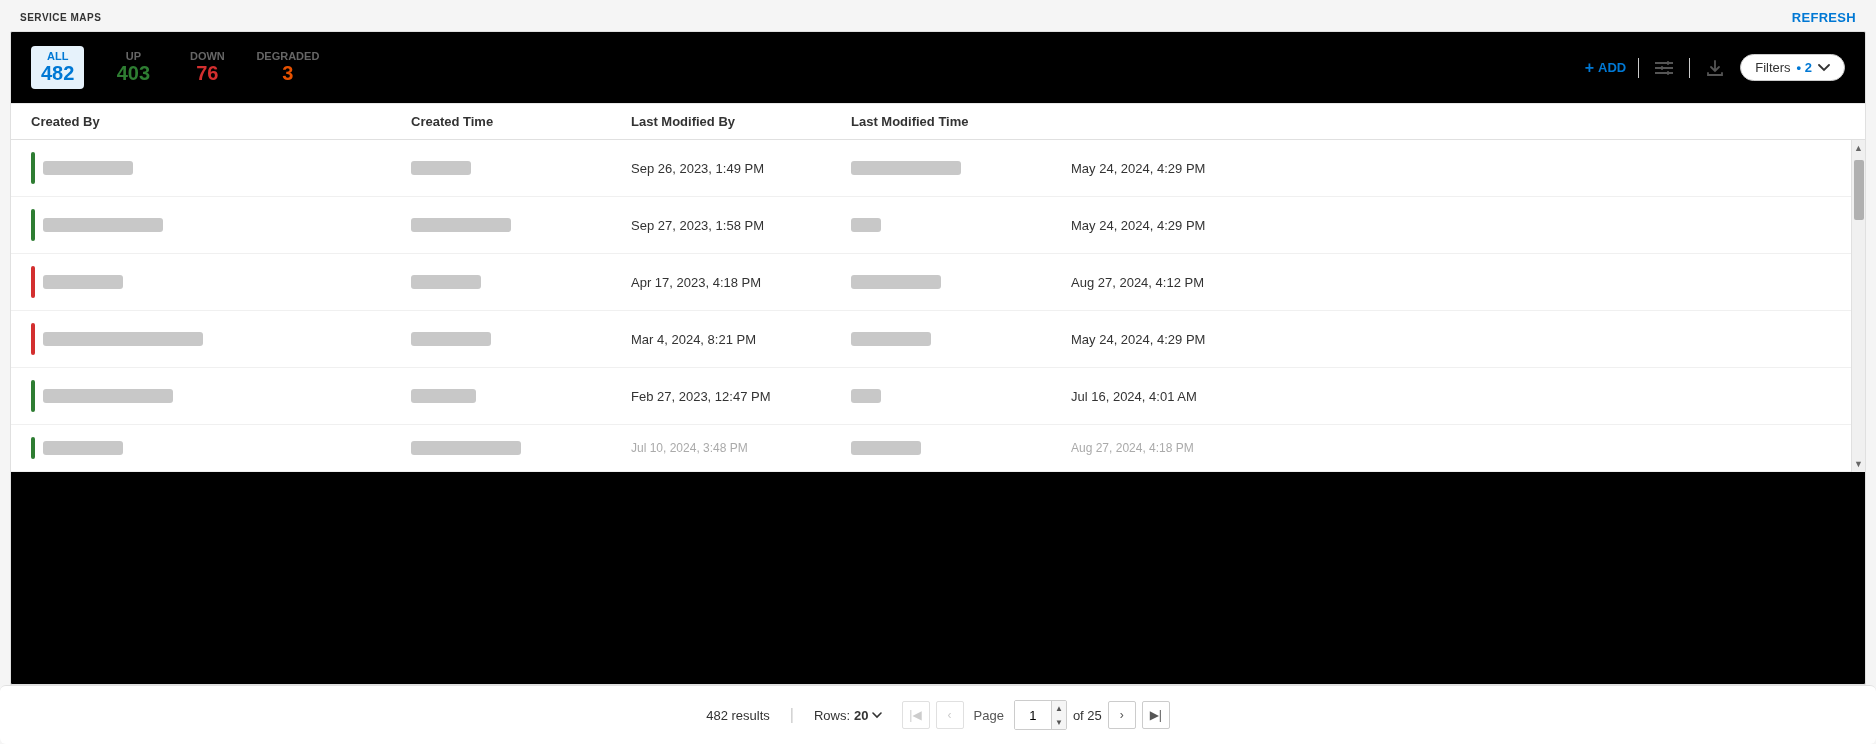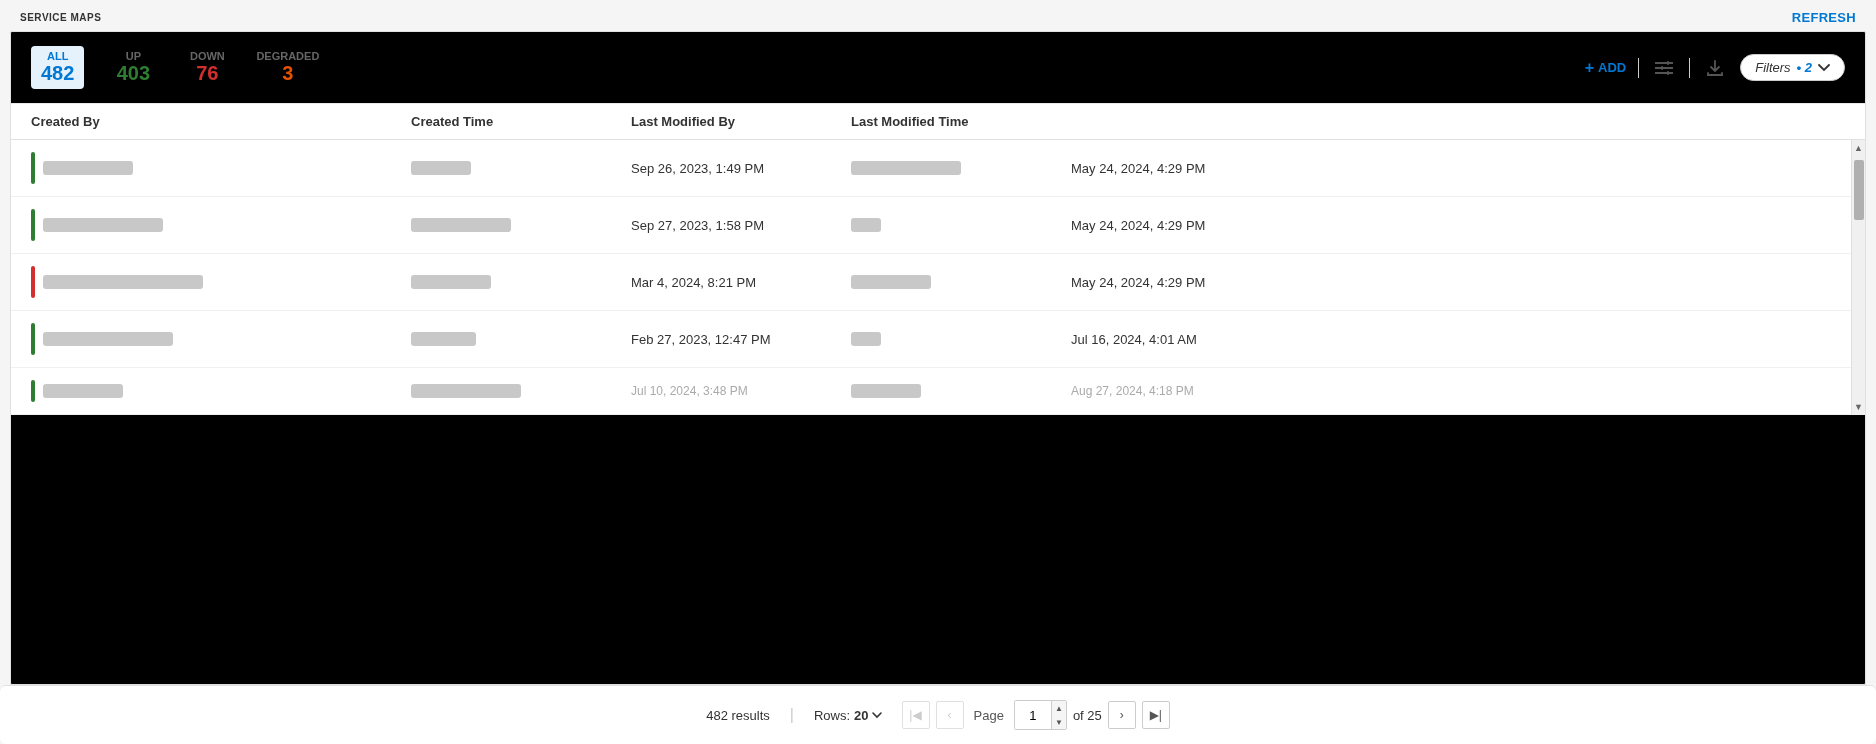--- a/index.html
+++ b/index.html
@@ -129,21 +129,20 @@
       display: flex;
       align-items: center;
       gap: 6px;
       border: 1px solid #ccc;
       border-radius: 20px;
       padding: 5px 14px;
       font-size: 13px;
       cursor: pointer;
       background: #fff;
       color: #333;
-      font-style: italic;
     }
     .filters-badge {
       color: #0078d4;
       font-weight: 600;
     }
     .table-container {
       flex: 1;
       overflow: hidden;
     }
     .table-header {
@@ -410,20 +409,34 @@
             <div class="cell-blurred">
               <span class="blurred-text" style="width:100px">&nbsp;</span>
             </div>
             <div class="cell-text">Sep 27, 2023, 1:58 PM</div>
             <div class="cell-blurred">
               <span class="blurred-text" style="width:30px">&nbsp;</span>
             </div>
             <div class="cell-text">May 24, 2024, 4:29 PM</div>
           </div>
 
+          <div class="table-row">
+            <div class="name-cell">
+              <div class="status-bar red"></div>
+              <span class="blurred-text" style="width:80px">&nbsp;</span>
+            </div>
+            <div class="cell-blurred">
+              <span class="blurred-text" style="width:70px">&nbsp;</span>
+            </div>
+            <div class="cell-text">Apr 17, 2023, 4:18 PM</div>
+            <div class="cell-blurred">
+              <span class="blurred-text" style="width:90px">&nbsp;</span>
+            </div>
+            <div class="cell-text">Aug 27, 2024, 4:12 PM</div>
+          </div>
 
           <div class="table-row">
             <div class="name-cell">
               <div class="status-bar red"></div>
               <span class="blurred-text" style="width:160px">&nbsp;</span>
             </div>
             <div class="cell-blurred">
               <span class="blurred-text" style="width:80px">&nbsp;</span>
             </div>
             <div class="cell-text">Mar 4, 2024, 8:21 PM</div>

